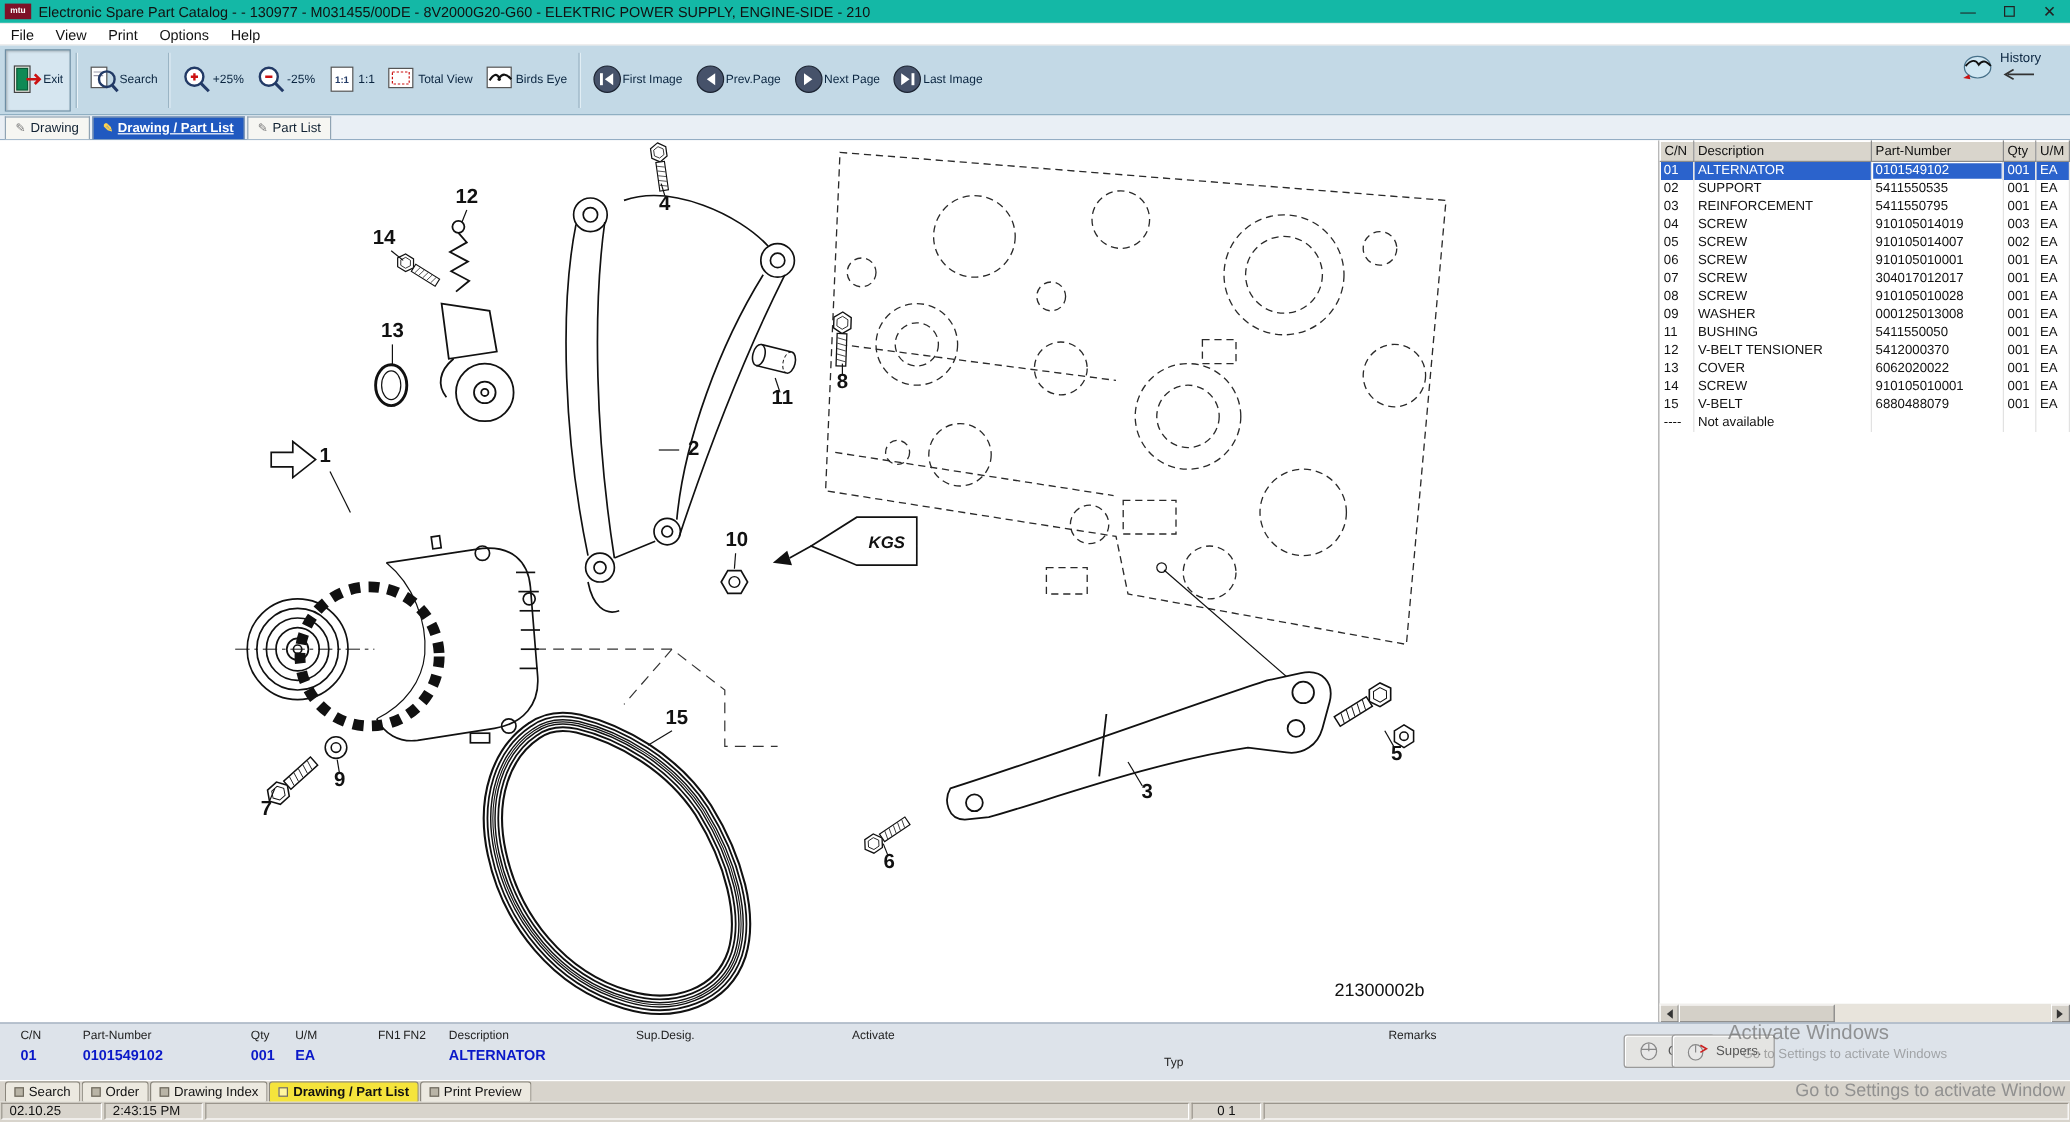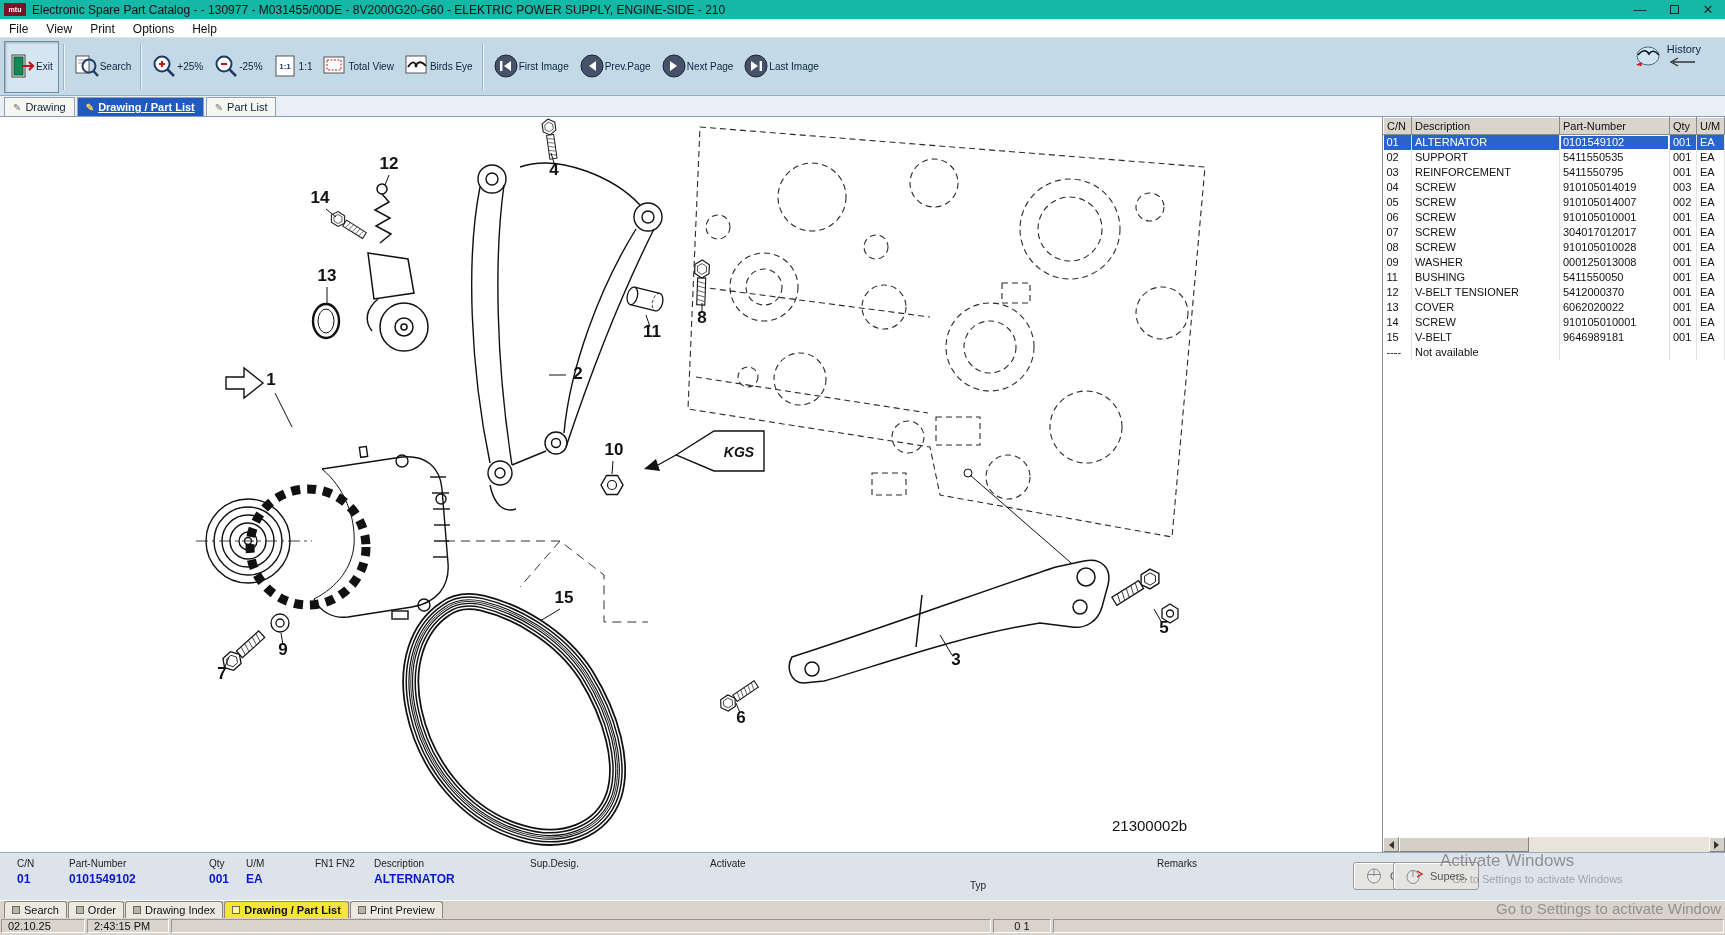--- a/index.html
+++ b/index.html
@@ -565,21 +565,21 @@
             <tr class="">
               <td class="cn">14</td>
               <td class="desc">SCREW</td>
               <td class="pn">910105010001</td>
               <td class="qty">001</td>
               <td class="um">EA</td>
             </tr>
             <tr class="">
               <td class="cn">15</td>
               <td class="desc">V-BELT</td>
-              <td class="pn">9646989181</td>
+              <td class="pn">6880488079</td>
               <td class="qty">001</td>
               <td class="um">EA</td>
             </tr>
             <tr class="">
               <td class="cn">----</td>
               <td class="desc">Not available</td>
               <td class="pn"></td>
               <td class="qty"></td>
               <td class="um"></td>
             </tr>

